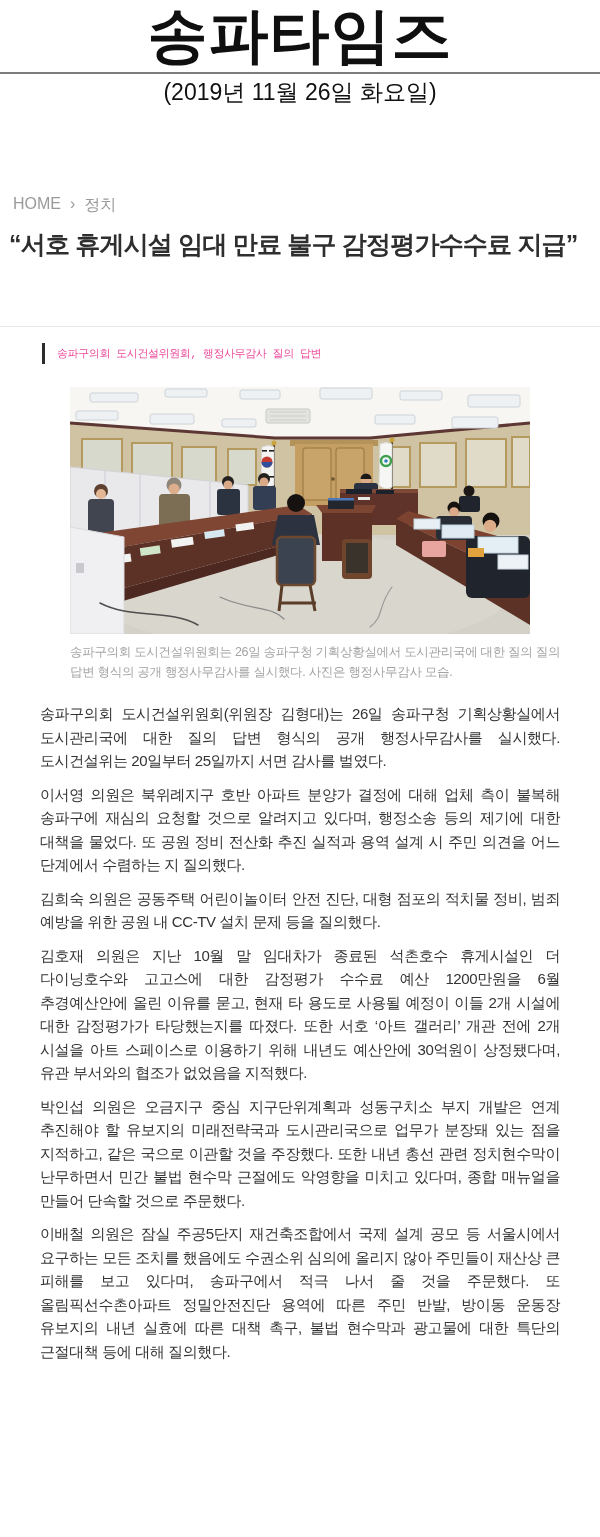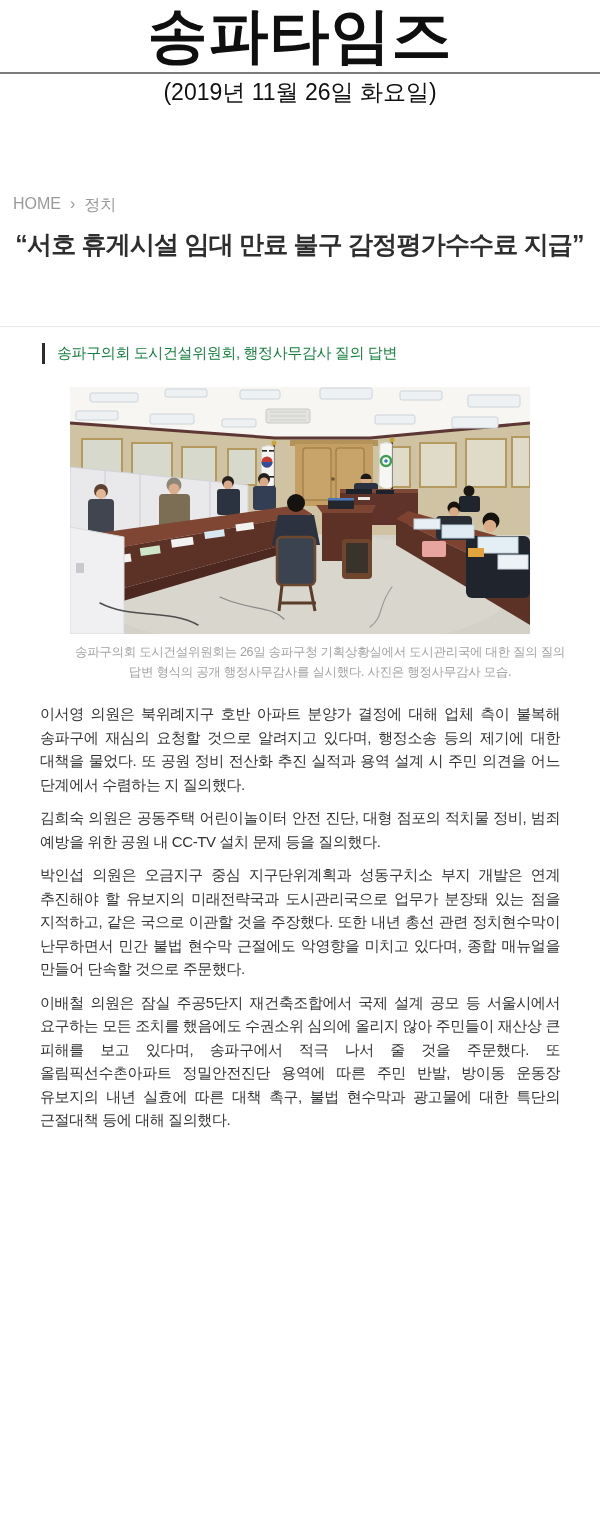--- a/index.html
+++ b/index.html
@@ -9,28 +9,28 @@
     color:#333;position:relative;
   }
   
   .masthead{padding-top:6px;text-align:center;}
   .logo{font-size:60px;font-weight:900;color:#0f0f0f;letter-spacing:1px;line-height:60px;}
   .masthead-rule{border:none;border-top:2px solid #7d7d7d;margin:6px 0 7px 0;}
   .issue-date{font-size:23px;color:#111;line-height:22px;font-weight:500;}
   
   .breadcrumb{margin:92px 0 0 13px;font-size:16px;color:#9a9a9a;display:flex;align-items:flex-start;gap:9px;}
   .breadcrumb a{color:#9a9a9a;text-decoration:none;}
-  .article-title{margin:12px 10px 0 9px;font-size:25px;font-weight:600;color:#2e2e2e;letter-spacing:-0.8px;line-height:32px;text-align:center;}
+  .article-title{margin:12px 10px 0 9px;font-size:25px;font-weight:600;color:#2e2e2e;letter-spacing:-0.8px;line-height:32px;}
   .section-rule{border:none;border-top:1px solid #e7e7e7;margin:66px 0 0 0;}
   .subtitle-row{margin:16px 0 0 42px;display:flex;align-items:center;}
   .subtitle-bar{width:3px;height:21px;background:#2c2c2c;margin-right:12px;flex:0 0 auto;}
-  .subtitle{font-size:15px;color:#15803d;letter-spacing:-0.4px;}
+  .subtitle{font-size:11px;color:#ec4899;letter-spacing:-0.4px;font-family:Liberation Mono, monospace;}
   
   .photo-wrap{margin:23px 0 0 70px;width:460px;height:247px;overflow:hidden;background:#cfc3a4;}
-  .photo-caption{margin:8px 30px 0 70px;font-size:12.5px;line-height:20px;color:#a3a3a3;letter-spacing:-0.3px;text-align:center;}
+  .photo-caption{margin:8px 30px 0 70px;font-size:12.5px;line-height:20px;color:#a3a3a3;letter-spacing:-0.3px;}
   
   .article-body{margin:20px 40px 0 40px;}
   .article-body p{
     margin:0 0 10px 0;font-size:15px;line-height:23.5px;color:#333;
     text-align:justify;letter-spacing:-0.4px;word-break:keep-all;
   }
 </style>
 </head>
 <body>
 
@@ -214,17 +214,19 @@
       <path d="M30,216 C60,232 100,222 128,238" stroke="#4e4e4e" stroke-width="1.5"></path>
       <path d="M150,210 C180,224 200,218 214,232" stroke="#8a8a8a" stroke-width="1.2"></path>
       <path d="M322,200 C308,218 314,230 300,240" stroke="#9a9a98" stroke-width="1.2"></path>
     </g>
   </svg>
 </figure>
 
 <figcaption class="photo-caption">송파구의회 도시건설위원회는 26일 송파구청 기획상황실에서 도시관리국에 대한 질의 질의 답변 형식의 공개 행정사무감사를 실시했다. 사진은 행정사무감사 모습.</figcaption>
 
 <section class="article-body">
+  <p>송파구의회 도시건설위원회(위원장 김형대)는 26일 송파구청 기획상황실에서 도시관리국에 대한 질의 답변 형식의 공개 행정사무감사를 실시했다. 도시건설위는 20일부터 25일까지 서면 감사를 벌였다.</p>
   <p>이서영 의원은 북위례지구 호반 아파트 분양가 결정에 대해 업체 측이 불복해 송파구에 재심의 요청할 것으로 알려지고 있다며, 행정소송 등의 제기에 대한 대책을 물었다. 또 공원 정비 전산화 추진 실적과 용역 설계 시 주민 의견을 어느 단계에서 수렴하는 지 질의했다.</p>
   <p>김희숙 의원은 공동주택 어린이놀이터 안전 진단, 대형 점포의 적치물 정비, 범죄 예방을 위한 공원 내 CC-TV 설치 문제 등을 질의했다.</p>
+  <p>김호재 의원은 지난 10월 말 임대차가 종료된 석촌호수 휴게시설인 더 다이닝호수와 고고스에 대한 감정평가 수수료 예산 1200만원을 6월 추경예산안에 올린 이유를 묻고, 현재 타 용도로 사용될 예정이 이들 2개 시설에 대한 감정평가가 타당했는지를 따졌다. 또한 서호 ‘아트 갤러리’ 개관 전에 2개 시설을 아트 스페이스로 이용하기 위해 내년도 예산안에 30억원이 상정됐다며, 유관 부서와의 협조가 없었음을 지적했다.</p>
   <p>박인섭 의원은 오금지구 중심 지구단위계획과 성동구치소 부지 개발은 연계 추진해야 할 유보지의 미래전략국과 도시관리국으로 업무가 분장돼 있는 점을 지적하고, 같은 국으로 이관할 것을 주장했다. 또한 내년 총선 관련 정치현수막이 난무하면서 민간 불법 현수막 근절에도 악영향을 미치고 있다며, 종합 매뉴얼을 만들어 단속할 것으로 주문했다.</p>
   <p>이배철 의원은 잠실 주공5단지 재건축조합에서 국제 설계 공모 등 서울시에서 요구하는 모든 조치를 했음에도 수권소위 심의에 올리지 않아 주민들이 재산상 큰 피해를 보고 있다며, 송파구에서 적극 나서 줄 것을 주문했다. 또 올림픽선수촌아파트 정밀안전진단 용역에 따른 주민 반발, 방이동 운동장 유보지의 내년 실효에 따른 대책 촉구, 불법 현수막과 광고물에 대한 특단의 근절대책 등에 대해 질의했다.</p>
 </section>
 
 </body></html>

